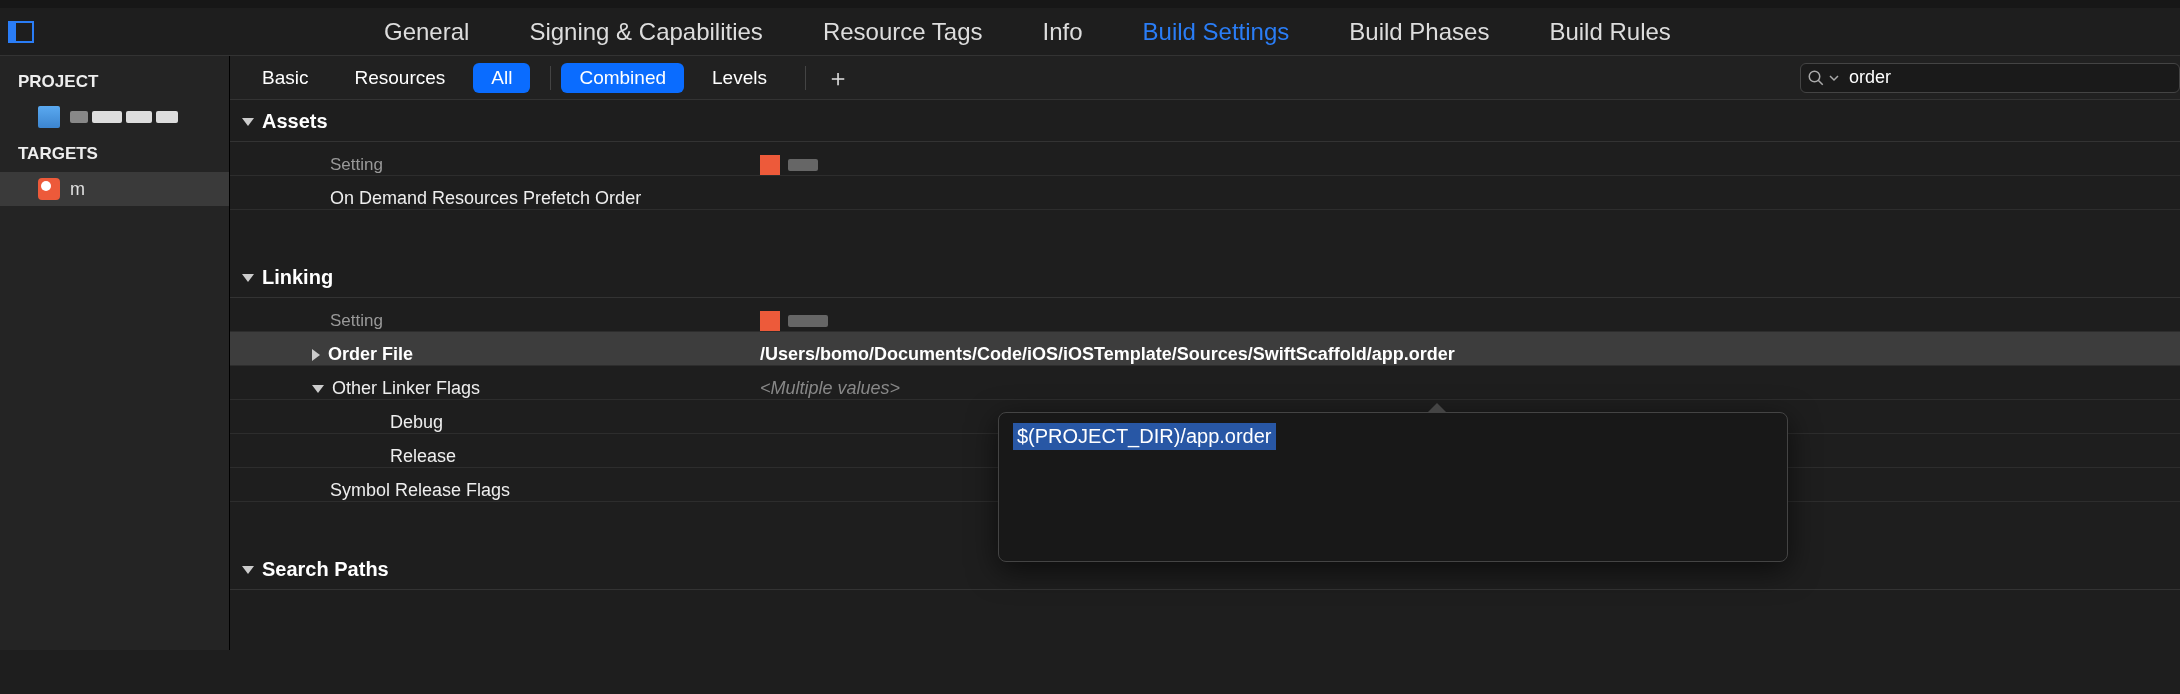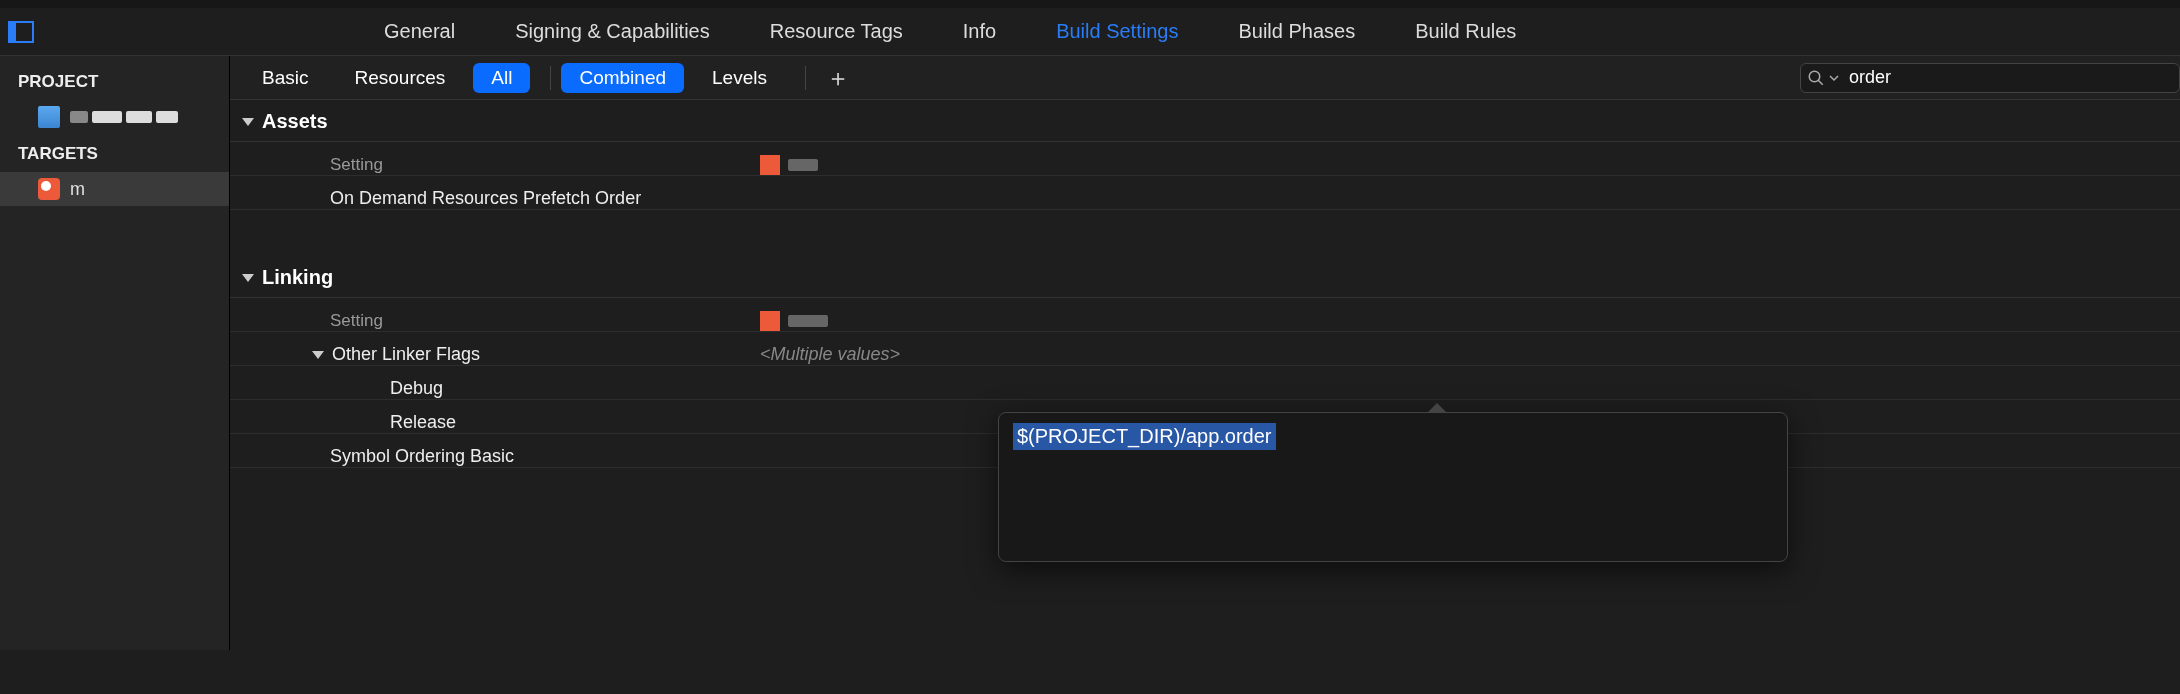--- a/index.html
+++ b/index.html
@@ -35,21 +35,21 @@
     content: "";
     position: absolute;
     left: 0; top: 0; bottom: 0;
     width: 6px;
     background: #2a7df6;
   }
   .tab-spacer { width: 320px; }
   .tab {
     padding: 0 30px;
     color: #ddd;
-    font-size: 20px;
+    font-size: 24px;
     height: 100%;
     display: flex;
     align-items: center;
     cursor: pointer;
   }
   .tab.active { color: #2a7df6; text-align: center; }
   .filter-row {
     height: 44px;
     display: flex;
     align-items: center;
@@ -322,41 +322,52 @@
       <span class="disclosure"></span>
       <span>Linking</span>
     </div>
     <div class="setting-row hdr-row">
       <div class="label">Setting</div>
       <div class="value" style="display:flex;align-items:center;">
         <span class="col-target-icon"></span>
         <span class="redact" style="width:40px;background:#666"></span>
       </div>
     </div>
+    <div class="setting-row highlight">
+      <div class="label withd bold">
+        <span class="disclosure right"></span>
+        <span>Order File</span>
+      </div>
+      <div class="value" style="font-weight:600">/Users/bomo/Documents/Code/iOS/iOSTemplate/Sources/SwiftScaffold/app.order</div>
+    </div>
     <div class="setting-row">
       <div class="label withd" style="color:#eee">
         <span class="disclosure"></span>
         <span>Other Linker Flags</span>
       </div>
       <div class="value muted">&lt;Multiple values&gt;</div>
     </div>
     <div class="setting-row">
       <div class="label sub" style="color:#eee">Debug</div>
       <div class="value"></div>
     </div>
     <div class="setting-row">
       <div class="label sub" style="color:#eee">Release</div>
       <div class="value"></div>
     </div>
     <div class="setting-row">
-      <div class="label" style="color:#eee">Symbol Ordering Basic</div>
+      <div class="label" style="color:#eee">Symbol Release Flags</div>
       <div class="value"></div>
     </div>
 
     <div class="spacer-lg"></div>
 
+    <div class="section-header">
+      <span class="disclosure"></span>
+      <span>Search Paths</span>
+    </div>
 
     <div class="popover">
       <span class="popover-text">$(PROJECT_DIR)/app.order</span>
     </div>
 
   </div>
 </div>
 
 </body></html>

